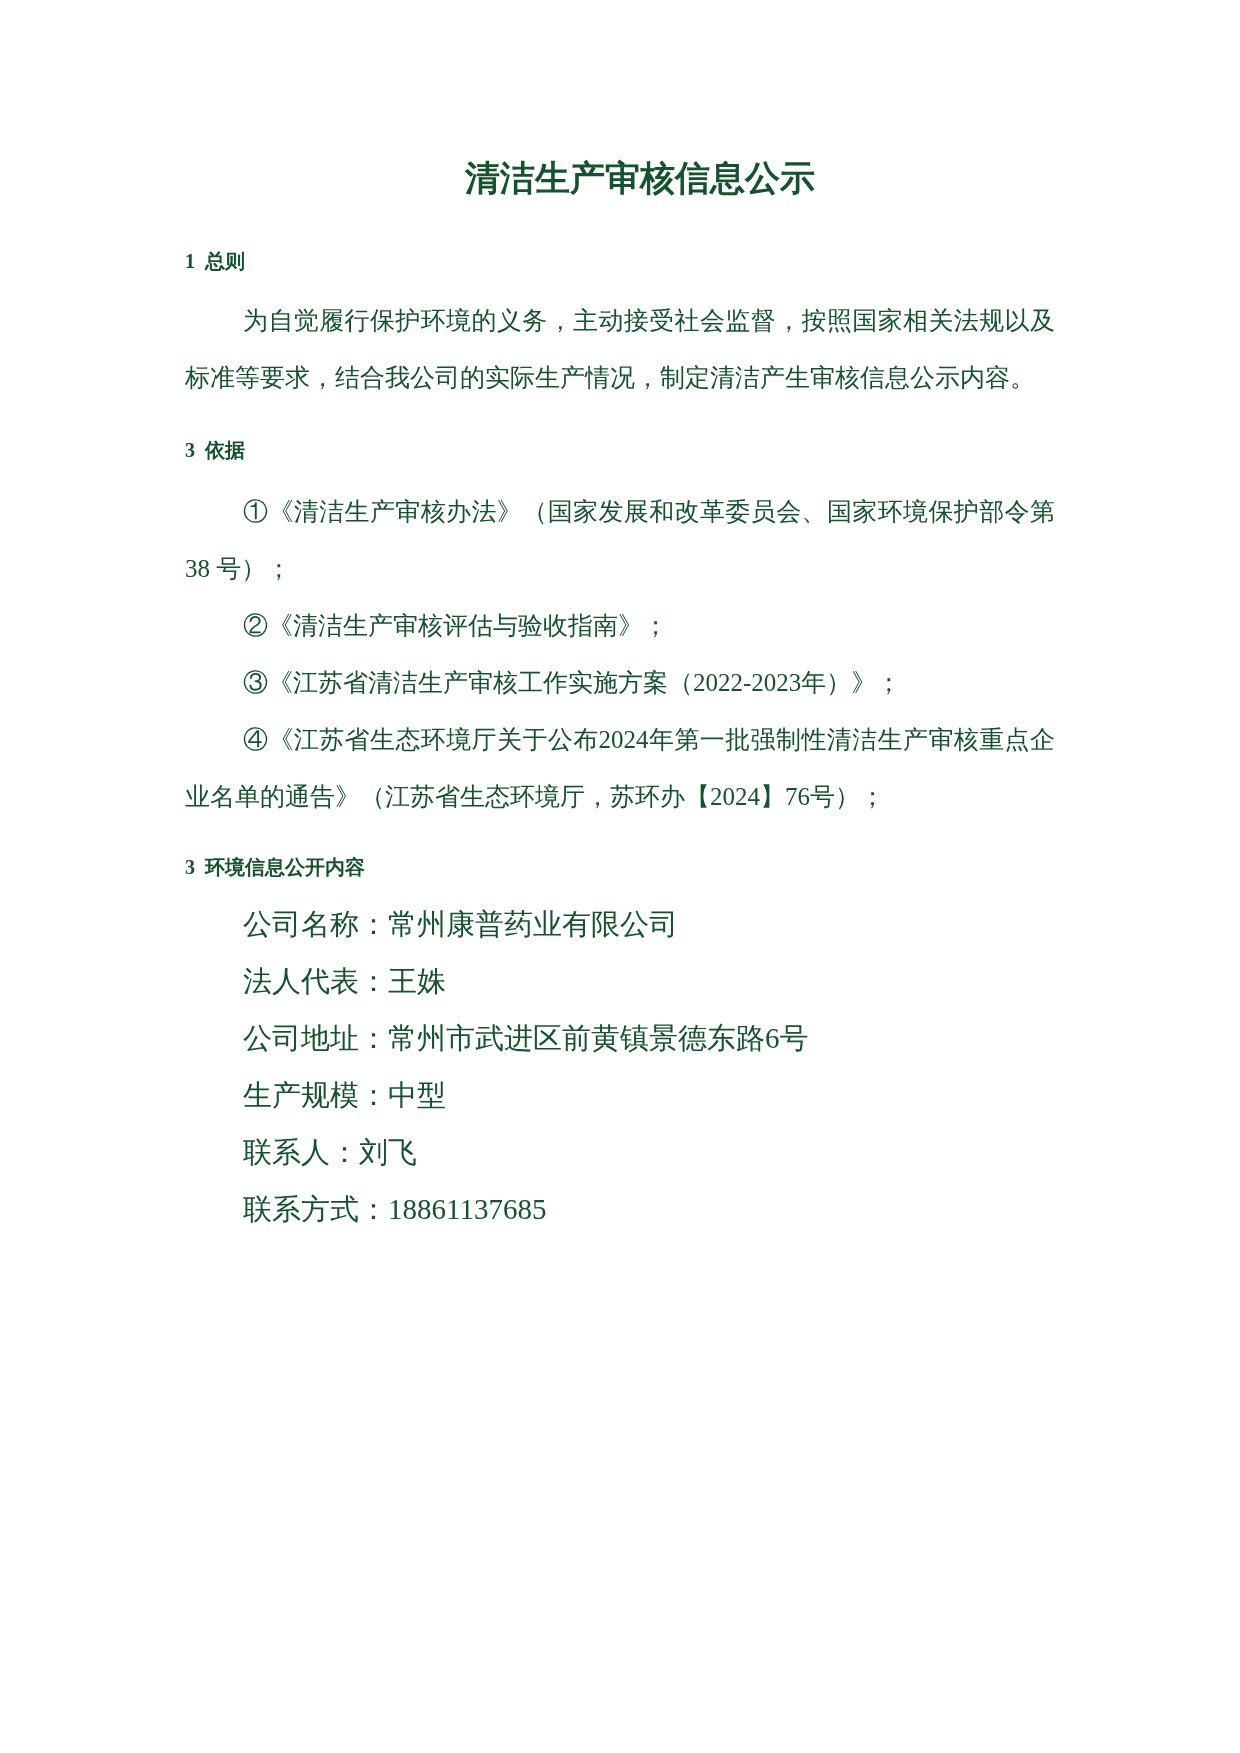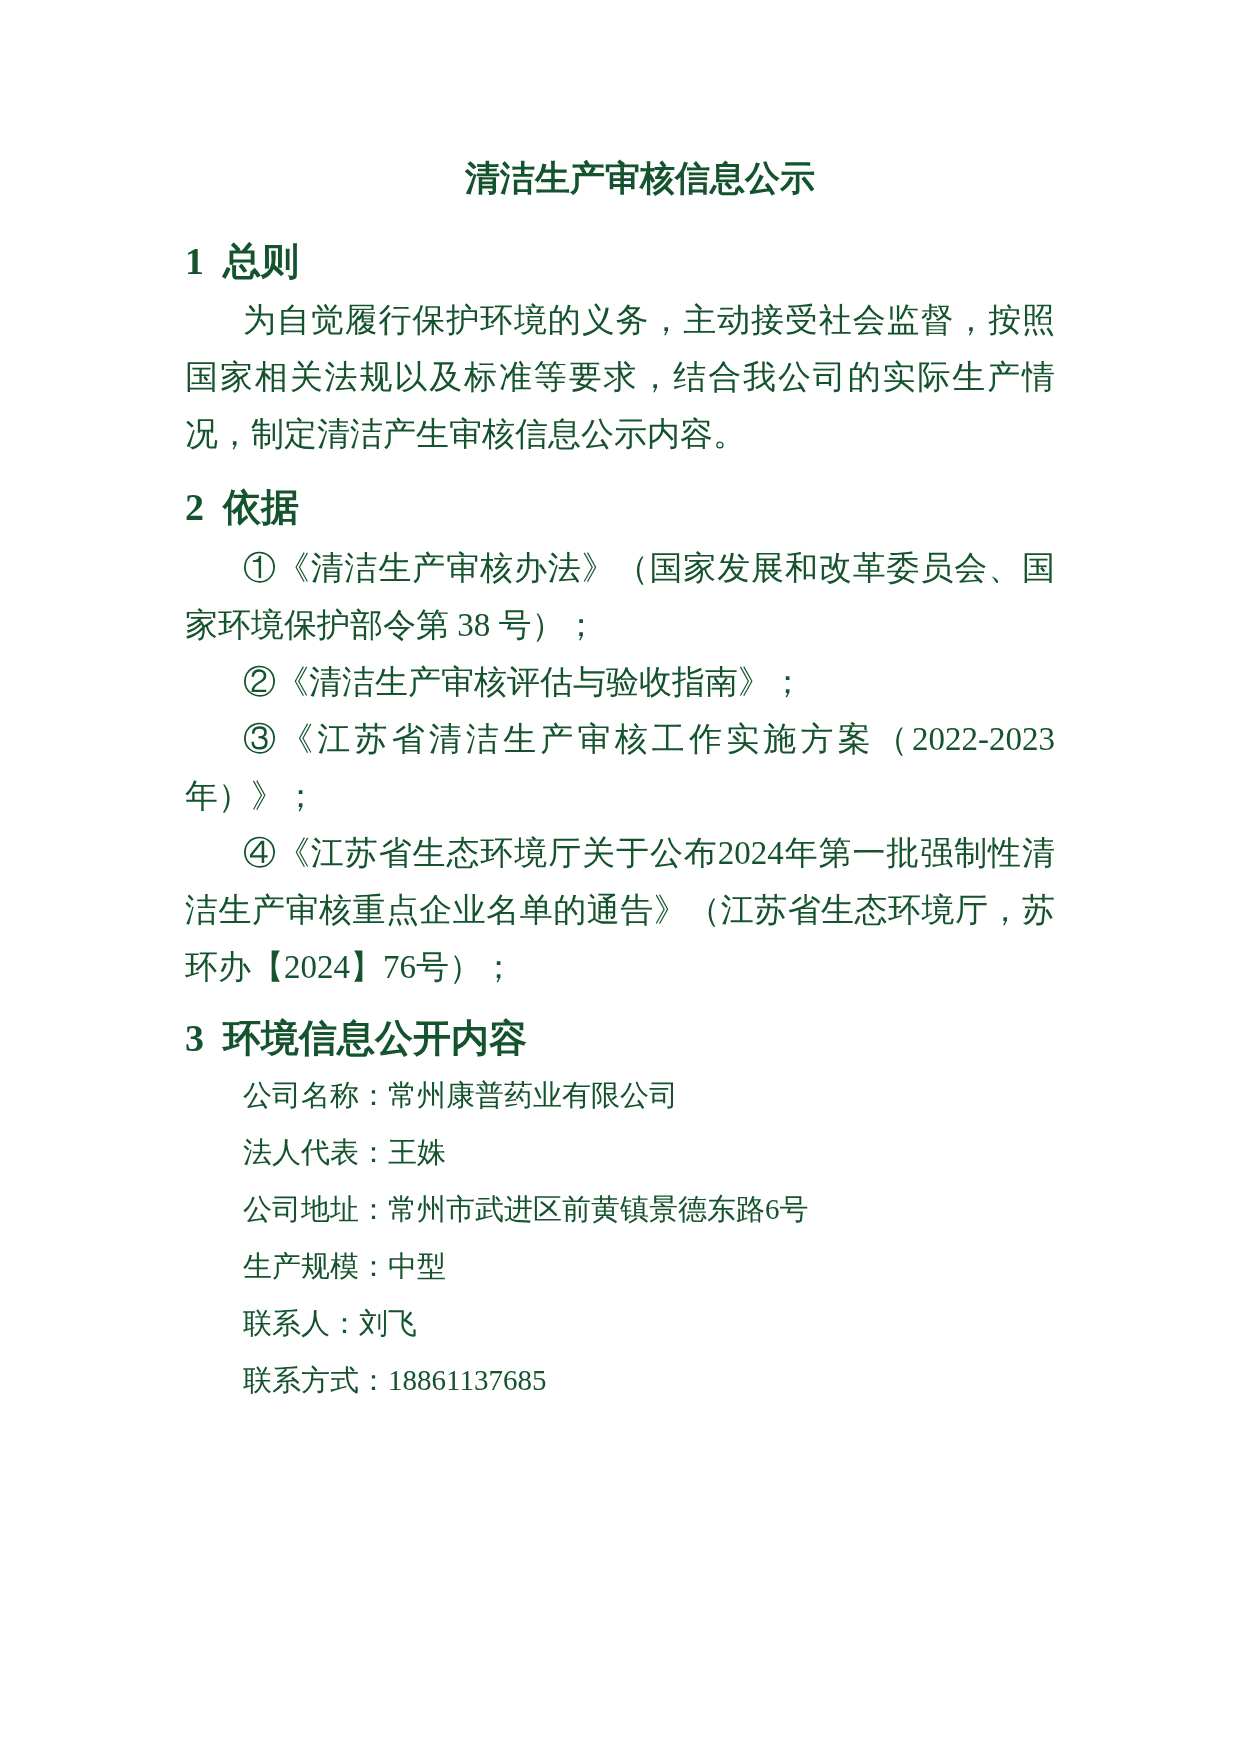--- a/index.html
+++ b/index.html
@@ -22,38 +22,38 @@
   .doc-title {
     font-size: 35px;
     line-height: 57px;
     font-weight: bold;
     text-align: center;
     text-indent: 40px;
     margin: 0 0 26px 0;
     white-space: pre-wrap;
   }
   .sec-heading {
-    font-size: 38px;
+    font-size: 20px;
     line-height: 57px;
     font-weight: bold;
     white-space: pre-wrap;
     margin: 0;
   }
   .h-s1 { margin: 0 0 2px 0; }
   .h-s2 { margin: 16px 0 4px 0; }
   .h-s3 { margin: 14px 0 0 0; }
   .sub-heading {
     font-size: 30px;
     line-height: 57px;
     font-weight: bold;
     white-space: pre-wrap;
     margin: 16px 0 0 0;
   }
   .body-text {
-    font-size: 33px;
+    font-size: 25px;
     line-height: 57px;
     margin: 0;
     text-align: justify;
     text-indent: 58px;
     line-break: strict;
   }
   .info-line {
     font-size: 29px;
     line-height: 57px;
     margin: 0;
@@ -65,21 +65,21 @@
 <body>
 
 <div class="page">
 
   <h1 class="doc-title">清洁生产审核信息公示</h1>
 
   <h2 class="sec-heading h-s1">1  总则</h2>
 
   <p class="body-text">为自觉履行保护环境的义务，主动接受社会监督，按照国家相关法规以及标准等要求，结合我公司的实际生产情况，制定清洁产生审核信息公示内容。</p>
 
-  <h2 class="sec-heading h-s2">2  依据</h2>
+  <h2 class="sec-heading h-s2">3  依据</h2>
 
   <p class="body-text">①《清洁生产审核办法》（国家发展和改革委员会、国家环境保护部令第 38 号）；</p>
   <p class="body-text">②《清洁生产审核评估与验收指南》；</p>
   <p class="body-text">③《江苏省清洁生产审核工作实施方案（2022-2023年）》；</p>
   <p class="body-text">④《江苏省生态环境厅关于公布2024年第一批强制性清洁生产审核重点企业名单的通告》（江苏省生态环境厅，苏环办【2024】76号）；</p>
 
   <h2 class="sec-heading h-s3">3  环境信息公开内容</h2>
 
 
   <p class="info-line"><span>公司名称：</span><span>常州康普药业有限公司</span></p>

